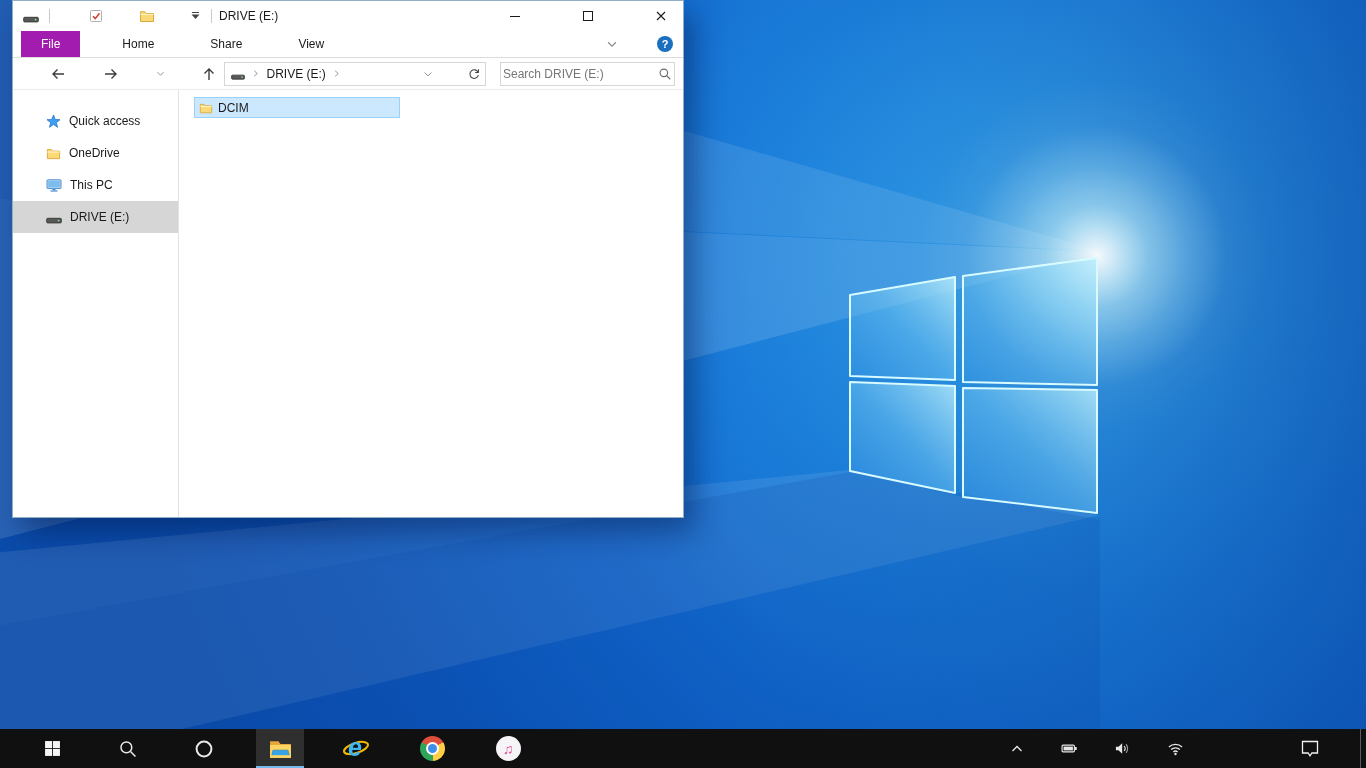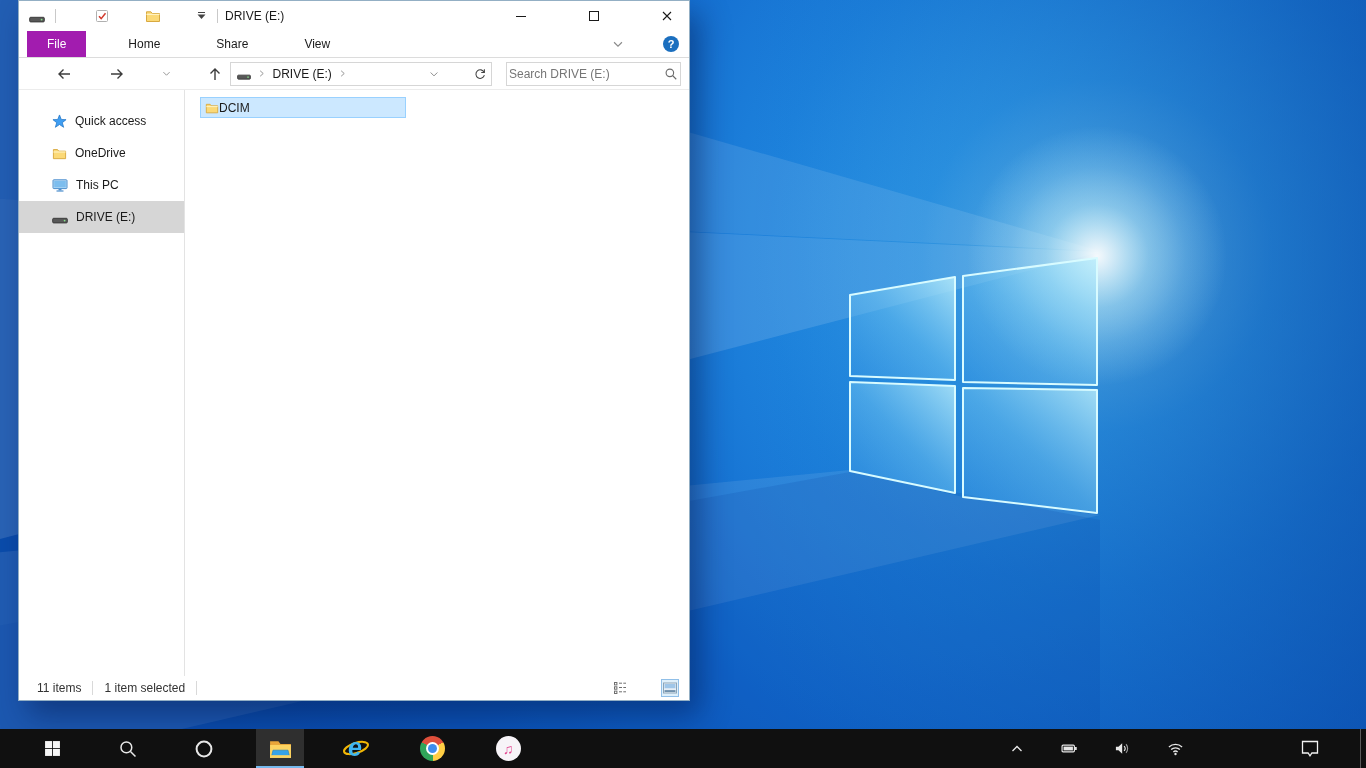--- a/index.html
+++ b/index.html
@@ -5,21 +5,21 @@
   * { margin:0; padding:0; box-sizing:border-box; }
   html,body { width:1366px; height:768px; overflow:hidden; font-family:"Liberation Sans","DejaVu Sans",sans-serif; }
   body { position:relative; background:#0a4cab; }
   svg { display:block; }
   button { background:none; border:none; font:inherit; cursor:default;margin-left:28px; }
 
   
   .wallpaper { position:absolute; left:0; top:0; }
 
   
-  .window { position:absolute; left:18px; top:0; width:672px; height:701px;
+  .window { position:absolute; left:12px; top:0; width:672px; height:518px;
             background:#fff; border:1px solid #93afc4; box-shadow:10px 14px 28px rgba(0,20,70,.45);
             font-size:12px; color:#1a1a1a; display:flex; flex-direction:column; }
 
   .titlebar { height:30px; display:flex; align-items:center; flex:0 0 auto; }
   .qat { display:flex; align-items:center; gap:7px; padding-left:10px; }
   .tb-sep { width:1px; height:14px; background:#c9c9c9; margin:0 3px; }
   .qat-drop { display:flex; flex-direction:column; align-items:center; width:11px; }
   .qat-drop .bar { width:7px; height:1px; background:#444; margin-bottom:1px; }
   .title-text { margin-left:4px; white-space:nowrap; }
   .controls { margin-left:auto; display:flex; height:100%; }
@@ -42,21 +42,21 @@
   .searchbox input { flex:1; border:none; outline:none; font-size:12px; color:#444; font-family:inherit; }
   .searchbox input::placeholder { color:#767676; opacity:1; }
 
   .main { flex:1; display:flex; min-height:0; }
   .sidebar { width:166px; border-right:1px solid #e3e3e3; padding-top:15px; flex:0 0 auto; }
   .side-item { height:32px; display:flex; align-items:center; padding-left:33px; gap:8px; }
   .side-item.selected { background:#d6d6d6; }
   .side-label { white-space:nowrap; }
 
   .content { flex:1; padding:7px 0 0 15px; }
-  .file-item { width:206px; height:21px; display:flex; align-items:center; padding-left:4px;
+  .file-item { width:206px; height:21px; display:flex; align-items:center; gap:5px; padding-left:4px;
                background:#cce8ff; border:1px solid #99d1ff; }
 
   .statusbar { height:24px; display:flex; align-items:center; padding:0 10px 0 18px; flex:0 0 auto; color:#333; }
   .st-sep { width:1px; height:14px; background:#d9d9d9; margin:0 11px; }
   .status-right { margin-left:auto; display:flex; align-items:center; gap:4px; }
   .view-btn { width:18px; height:18px; display:flex; align-items:center; justify-content:center; border:1px solid transparent; }
   .view-btn.active { border-color:#90bfe8; background:#dff0fb; }
 
   
   .taskbar { position:absolute; left:0; bottom:0; width:1366px; height:39px; background:#101010;
@@ -405,38 +405,20 @@
         <span>
             <svg width="14" height="14" viewBox="0 0 16 16">
               <use href="#i-folder"></use>
             </svg>
           </span>
         <span>DCIM</span>
       </div>
     </div>
   </div>
 
-  <div class="statusbar">
-    <span>11 items</span>
-    <span class="st-sep"></span>
-    <span>1 item selected</span>
-    <span class="st-sep"></span>
-    <div class="status-right">
-      <button class="view-btn">
-          <svg width="16" height="16">
-            <use href="#i-details-view"></use>
-          </svg>
-        </button>
-      <button class="view-btn active">
-          <svg width="16" height="16">
-            <use href="#i-thumb-view"></use>
-          </svg>
-        </button>
-    </div>
-  </div>
 </div>
 
 <div class="taskbar">
   <button class="tb-btn">
       <svg width="17" height="17">
         <use href="#i-win-logo"></use>
       </svg>
     </button>
   <button class="tb-btn">
     <svg width="20" height="20" viewBox="0 0 16 16">

